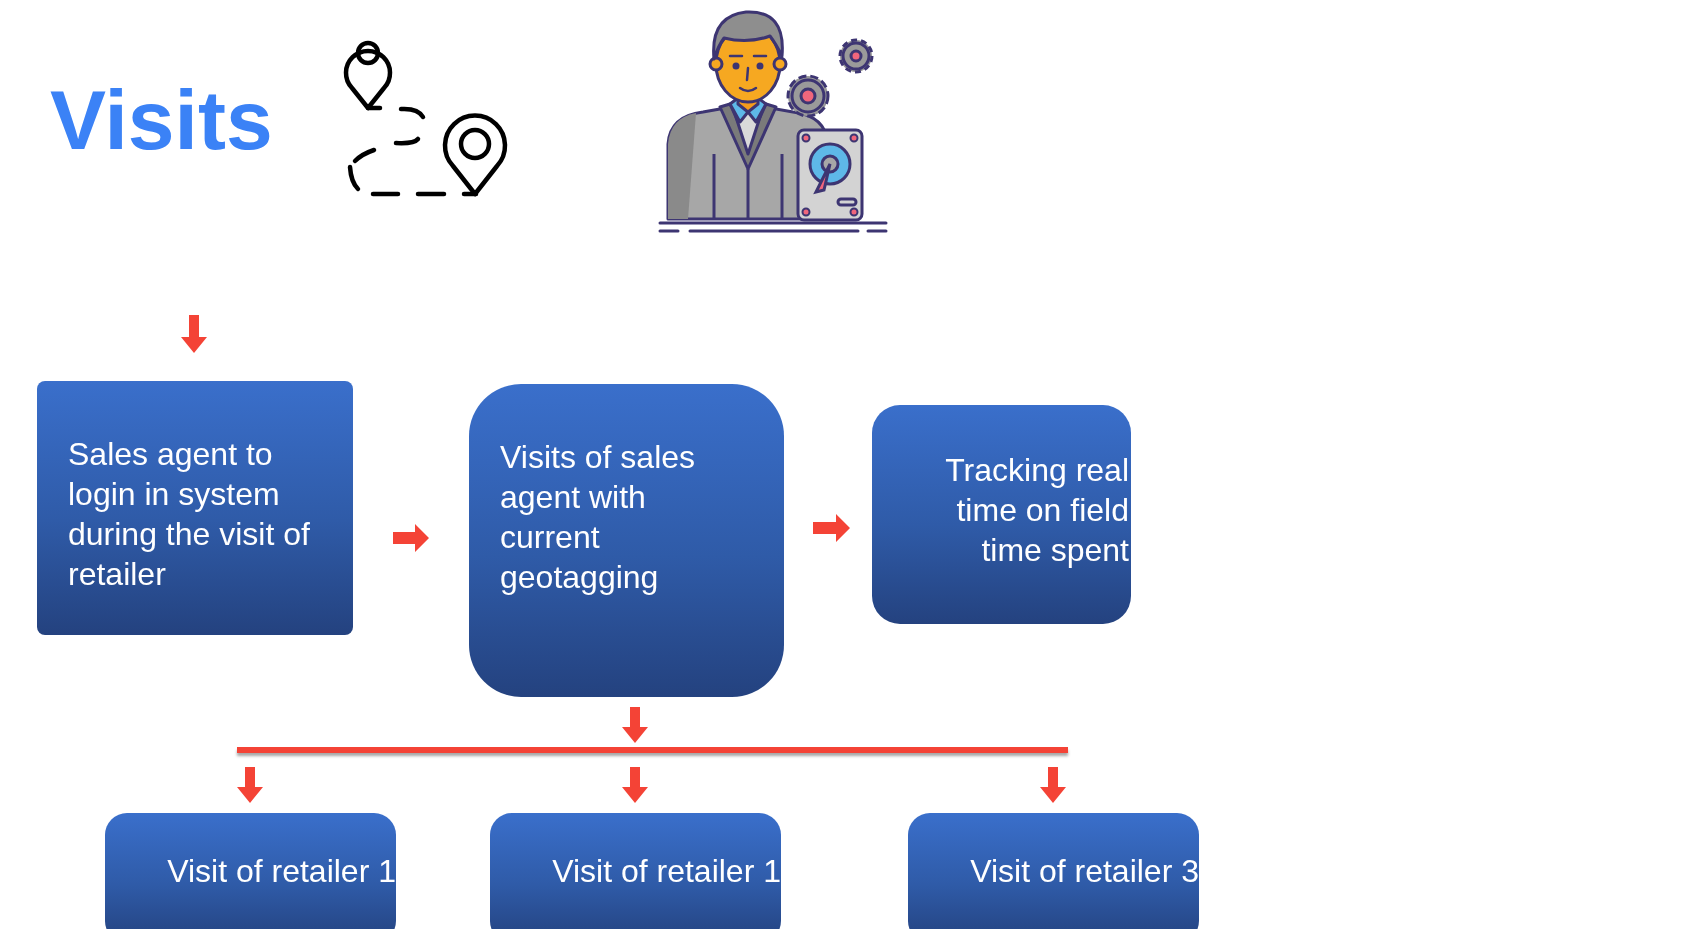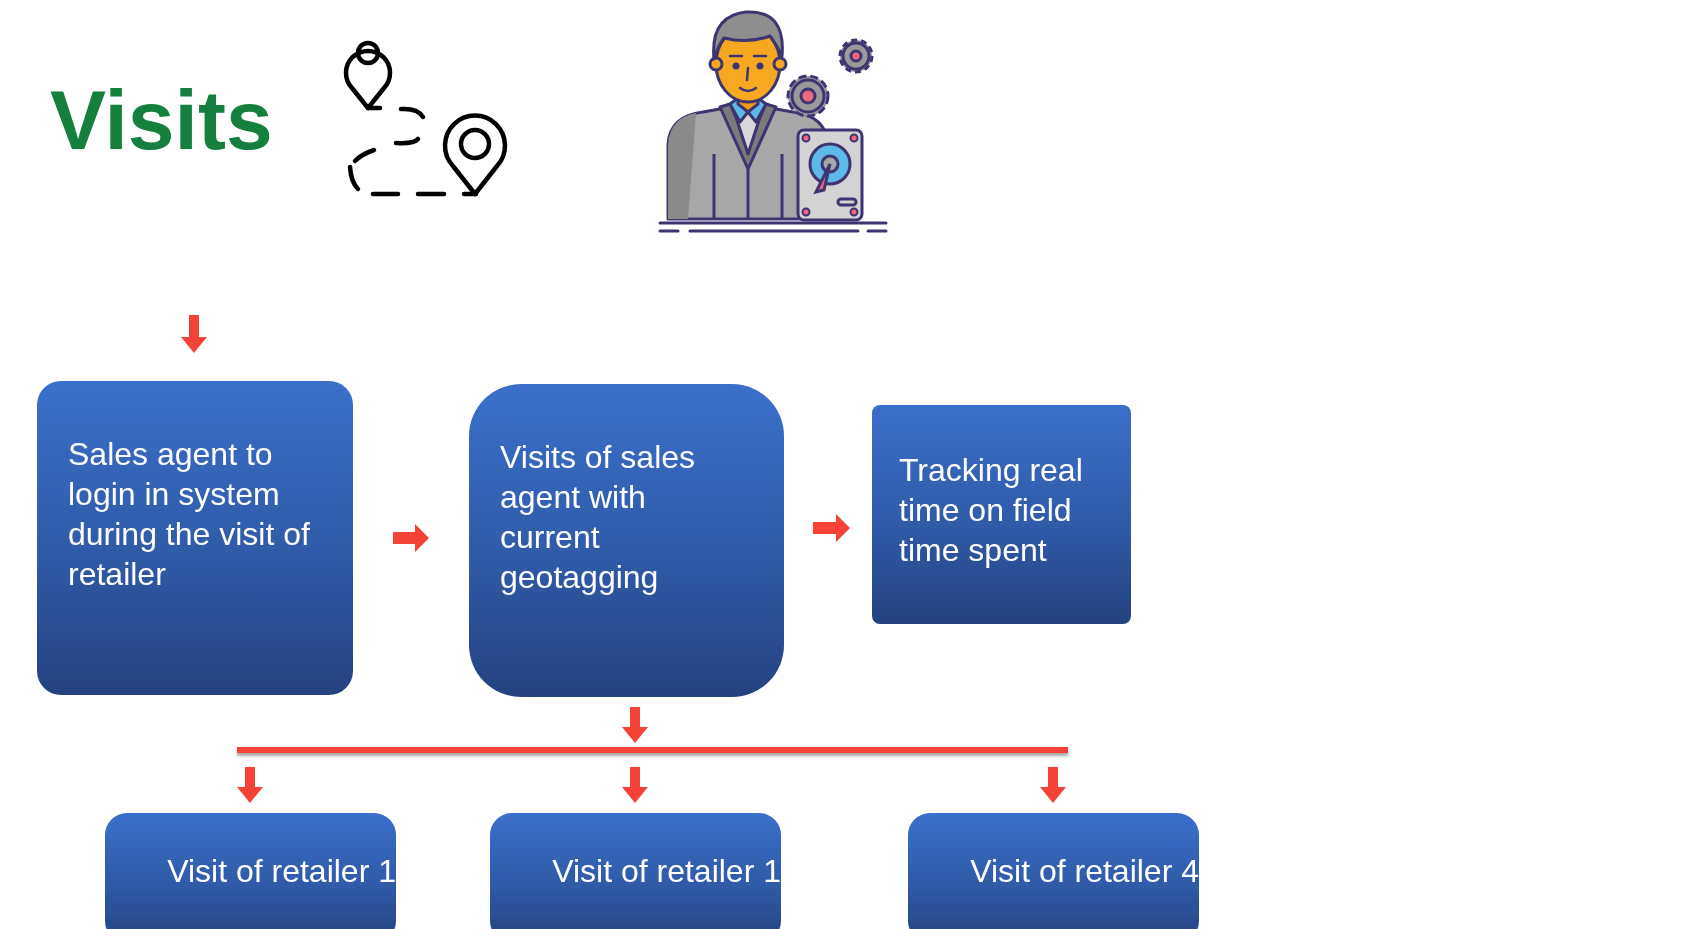--- a/index.html
+++ b/index.html
@@ -1,25 +1,25 @@
 <!DOCTYPE html>
 <html><head>
 <meta charset="utf-8">
 <style>
   html,body{margin:0;padding:0;background:#ffffff;}
   body{width:1685px;height:929px;position:relative;overflow:hidden;font-family:"Liberation Sans",sans-serif;}
   .abs{position:absolute;}
-  .title{left:50px;top:78px;font-size:84px;font-weight:bold;color:#15803d;letter-spacing:0px;line-height:1;}
+  .title{left:50px;top:78px;font-size:84px;font-weight:bold;color:#3b82f6;letter-spacing:0px;line-height:1;}
   .box{position:absolute;background:linear-gradient(to bottom,#3a6fcb 0%,#2f5ba8 55%,#24427f 100%);color:#ffffff;box-sizing:border-box;}
   .box .txt{position:absolute;font-size:32px;line-height:40px;white-space:pre-line;}
-  .b1{left:37px;top:381px;width:316px;height:314px;border-radius:24px;padding-left:32px;}
+  .b1{left:37px;top:381px;width:316px;height:254px;border-radius:8px;padding-left:32px;}
   .b1 .txt{left:31px;top:53px;width:280px;}
   .b2{left:469px;top:384px;width:315px;height:313px;border-radius:52px;text-decoration:underline;}
   .b2 .txt{left:31px;top:53px;width:270px;}
-  .b3{left:872px;top:405px;width:259px;height:219px;border-radius:8px;}
+  .b3{left:872px;top:405px;width:259px;height:219px;border-radius:28px;text-align:right;}
   .b3 .txt{left:27px;top:45px;width:230px;}
   .rb{top:813px;width:291px;height:130px;border-radius:22px;}
   .rb .txt{left:0;right:0;top:38px;text-align:right;font-size:32px;line-height:40px;}
   .r1{left:105px;}
   .r2{left:490px;}
   .r3{left:908px;}
   .arrow{position:absolute;}
   .hline{position:absolute;left:237px;top:747px;width:831px;height:6px;background:#f44336;box-shadow:0 3px 3px rgba(0,0,0,0.35);}
 </style>
 </head>
@@ -160,14 +160,14 @@
     <path d="M8 0 H18 V20 H26 L13 36 L0 20 H8 Z" fill="#f44336"></path>
   </svg>
 
 <div class="box rb r1">
   <div class="txt">Visit of retailer  1</div>
 </div>
 <div class="box rb r2">
   <div class="txt">Visit of retailer  1</div>
 </div>
 <div class="box rb r3">
-  <div class="txt">Visit of retailer  4</div>
+  <div class="txt">Visit of retailer  3</div>
 </div>
 
 </body></html>

